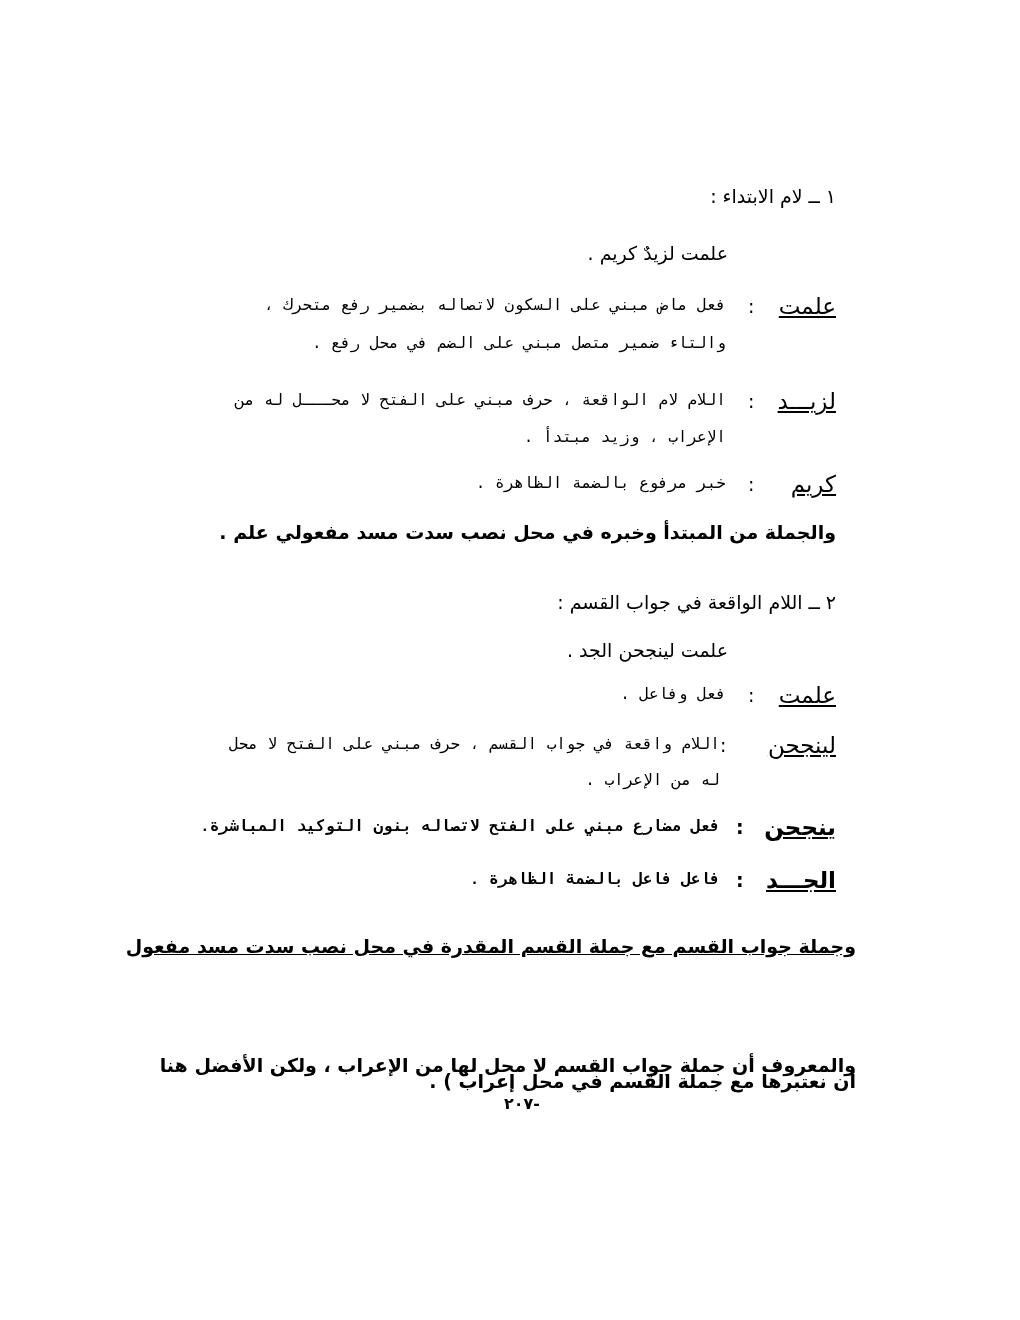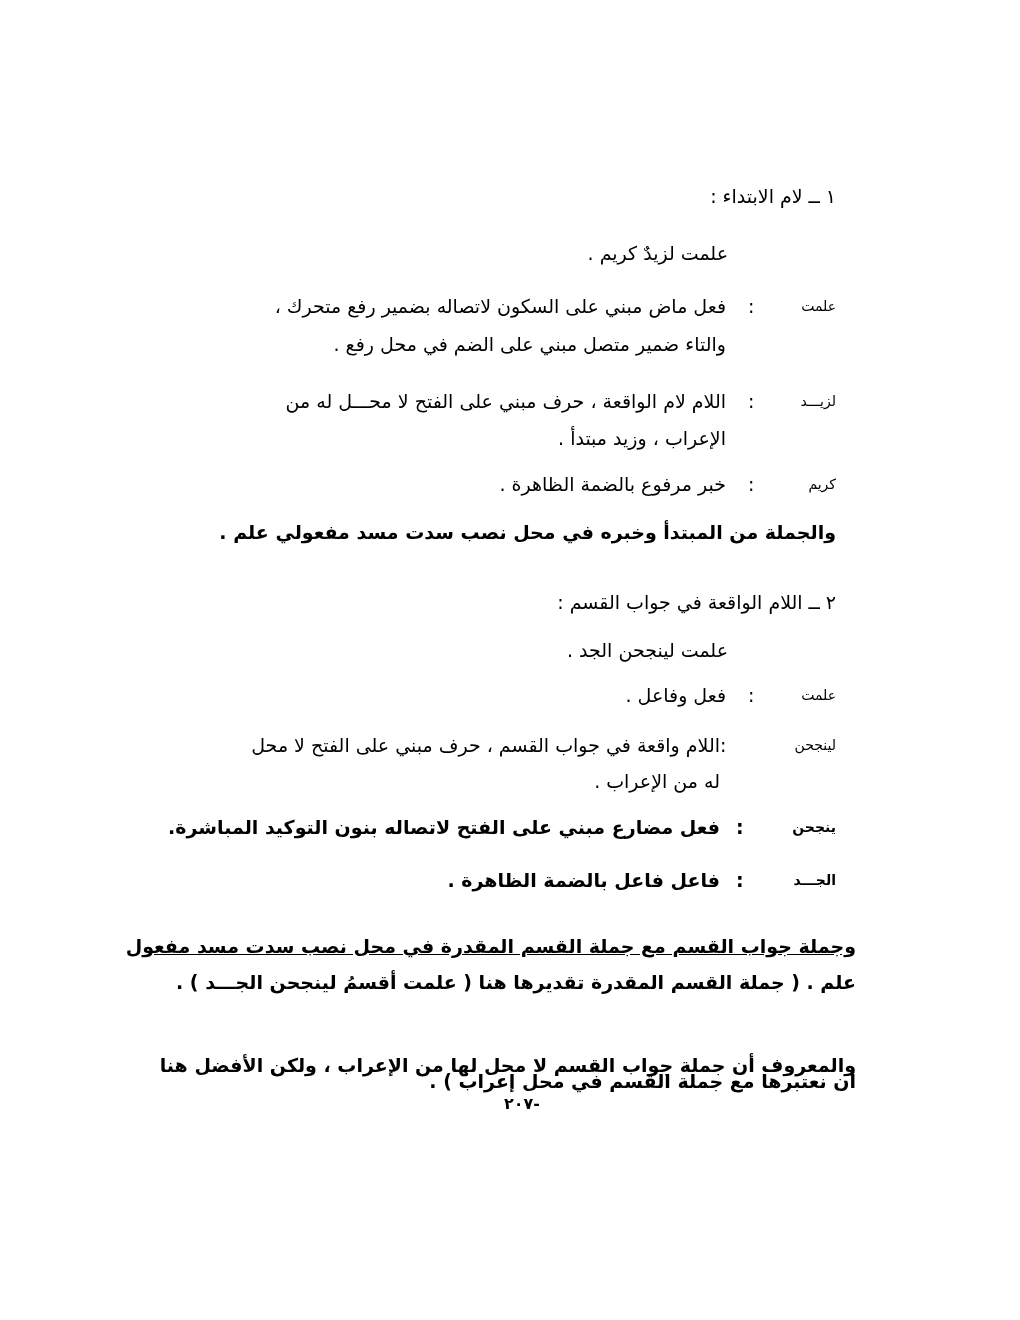--- a/index.html
+++ b/index.html
@@ -26,35 +26,37 @@
       white-space: nowrap;
       direction: rtl;
       font-size: 19px;
       line-height: 28px;
     }
     .bold { font-weight: bold; }
     .label {
       position: absolute;
       white-space: nowrap;
       direction: rtl;
-      font-size: 14px;
+      font-size: 23px;
       line-height: 28px;
+      text-decoration: underline;
     }
     .colon {
       position: absolute;
       white-space: nowrap;
       font-size: 19px;
       line-height: 28px;
     }
     .text {
       position: absolute;
       white-space: nowrap;
       direction: rtl;
-      font-size: 19px;
+      font-size: 16px;
       line-height: 28px;
+      font-family: Liberation Mono, monospace;
     }
     .justify {
       position: absolute;
       direction: rtl;
       text-align: justify;
       text-align-last: justify;
       font-size: 19px;
       line-height: 28px;
       white-space: nowrap;
     }
@@ -108,18 +110,17 @@
 
   <div class="label bold" style="right:196px; top:813px;">ينجحن</div>
   <div class="colon bold" style="left:724px; top:813px;">:</div>
   <div class="text bold" style="right:312px; top:813px;">فعل مضارع مبني على الفتح لاتصاله بنون التوكيد المباشرة.</div>
 
   <div class="label bold" style="right:196px; top:866px;">الجـــد</div>
   <div class="colon bold" style="left:724px; top:866px;">:</div>
   <div class="text bold" style="right:312px; top:866px;">فاعل فاعل بالضمة الظاهرة .</div>
 
   <div class="justify bold" style="right:176px; width:620px; top:932px;text-decoration:underline;">وجملة جواب القسم مع جملة القسم المقدرة في محل نصب سدت مسد مفعول</div>
-  <div class="justify bold" style="right:176px; width:660px; top:968px;">علم . ( جملة القسم المقدرة تقديرها هنا ( علمت أقسمُ لينجحن الجـــد ) .</div>
   <div class="justify bold" style="right:176px; width:660px; top:1003px;margin-top:48px;">والمعروف أن جملة جواب القسم لا محل لها من الإعراب ، ولكن الأفضل هنا</div>
   <div class="justify bold last" style="right:176px; width:660px; top:1039px;margin-top:28px;">أن نعتبرها مع جملة القسم في محل إعراب ) .</div>
 
   <div class="pagenum">-٢٠٧</div>
 </div>
 
 </body></html>

